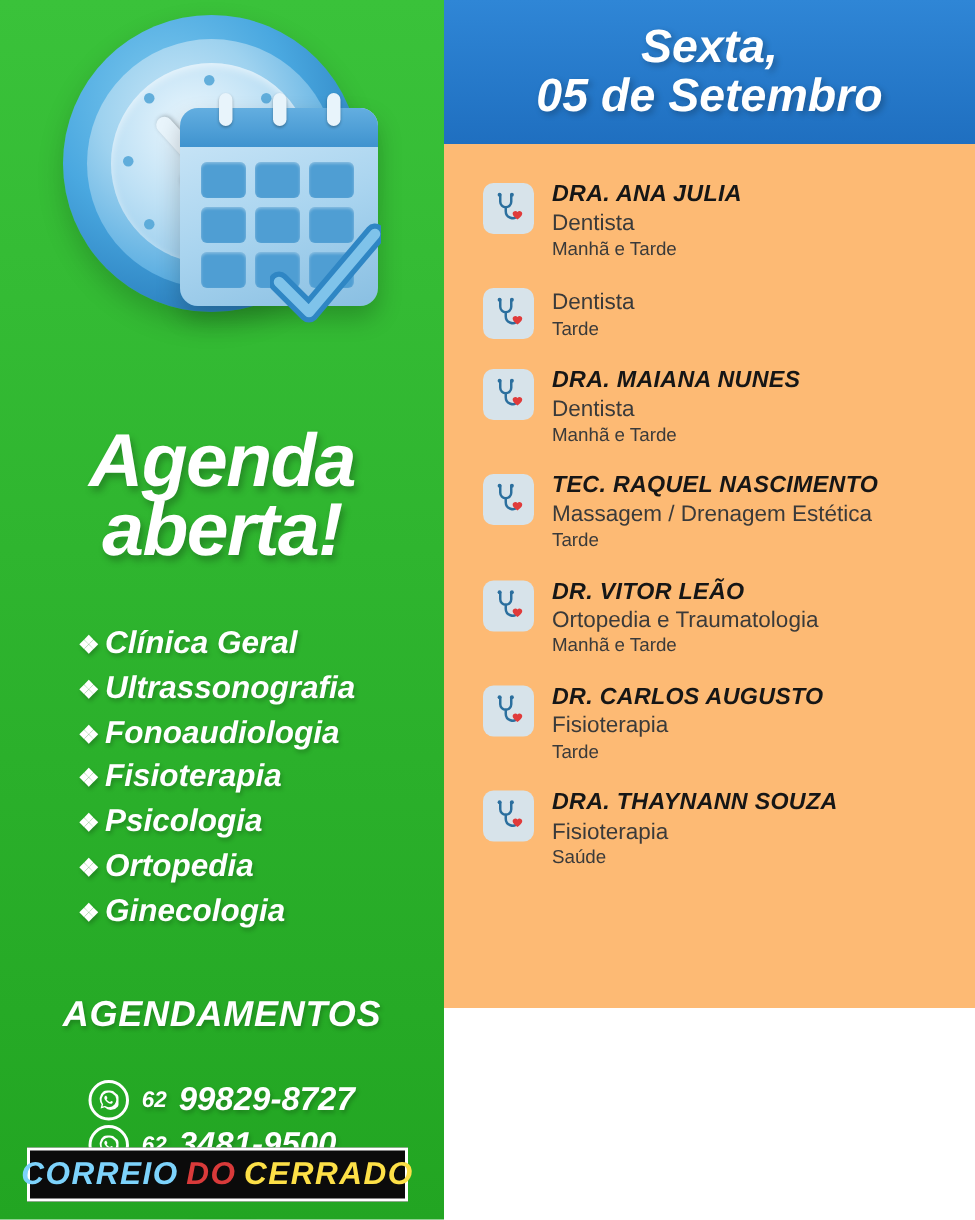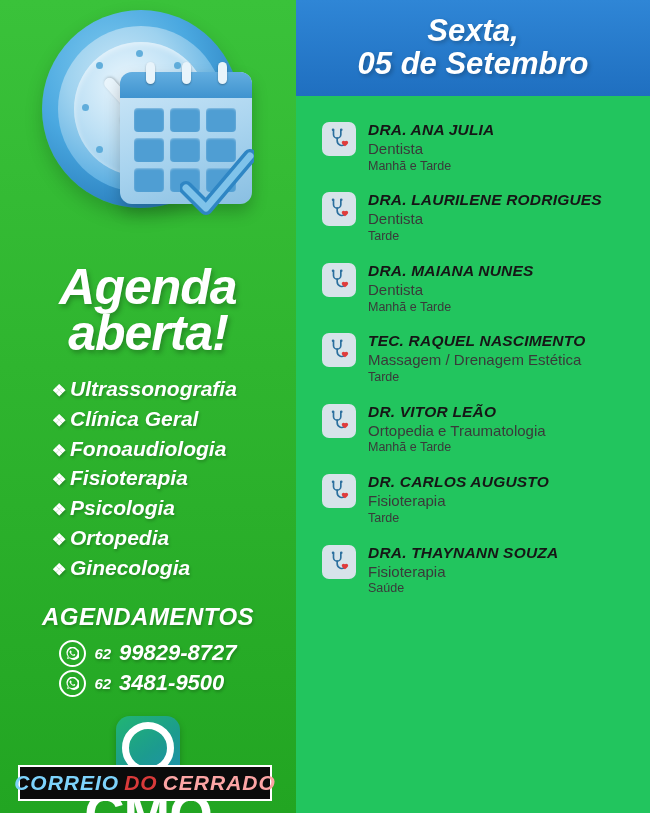--- a/index.html
+++ b/index.html
@@ -29,20 +29,21 @@
     background: linear-gradient(180deg, #3ac23a 0%, #2fb52f 45%, #22a522 100%);
     overflow: hidden;
     flex: 0 0 296px;
   }
   .left-inner {
     position: absolute;
     inset: 0;
     display: flex;
     flex-direction: column;
     align-items: center;
+    gap: 20px;
   }
 
   
   .illustration {
     position: relative;
     width: 296px;
     height: 262px;
     flex: 0 0 262px;
   }
   .clock {
@@ -290,28 +291,28 @@
     align-items: center;
     justify-content: center;
     gap: 5px;
     font-weight: bold;
     font-style: italic;
     font-size: 21px;
     letter-spacing: 1px;
   }
   .fb-1 { color: #7dd3fc; }
   .fb-2 { color: #d93a3a; }
-  .fb-3 { color: #fca5a5; font-style: italic; }
+  .fb-3 { color: #fde047; font-style: italic; }
 
   
   .right-panel {
     position: relative;
     flex: 1 1 auto;
-    height: 813px;
-    background: #22c55e;
+    height: 672px;
+    background: #fdba74;
   }
   .date-header {
     height: 96px;
     background: linear-gradient(180deg, #2f86d6 0%, #1f6fc0 100%);
     color: #ffffff;
     display: flex;
     flex-direction: column;
     align-items: center;
     justify-content: center;
     font-style: italic;
@@ -408,22 +409,22 @@
           </svg>
         </div>
       </div>
 
       <div class="headline">
         <span class="l1">Agenda</span>
         <span class="l2">aberta!</span>
       </div>
 
       <ul class="services">
+        <li><span class="bullet">❖</span><span>Clínica Geral</span></li>
         <li><span class="bullet">❖</span><span>Ultrassonografia</span></li>
-        <li><span class="bullet">❖</span><span>Clínica Geral</span></li>
         <li><span class="bullet">❖</span><span>Fonoaudiologia</span></li>
         <li><span class="bullet">❖</span><span>Fisioterapia</span></li>
         <li><span class="bullet">❖</span><span>Psicologia</span></li>
         <li><span class="bullet">❖</span><span>Ortopedia</span></li>
         <li><span class="bullet">❖</span><span>Ginecologia</span></li>
       </ul>
 
       <div class="agendamentos">AGENDAMENTOS</div>
 
       <div class="phones">
@@ -496,21 +497,20 @@
         <div class="entry-icon">
           <svg width="22" height="22" viewBox="0 0 24 24">
             <path d="M6 2v5a4 4 0 0 0 8 0V2" fill="none" stroke="#2b6f9e" stroke-width="1.8" stroke-linecap="round"></path>
             <path d="M10 11v3a5 5 0 0 0 9 3" fill="none" stroke="#2b6f9e" stroke-width="1.8" stroke-linecap="round"></path>
             <circle cx="5.5" cy="2" r="1.4" fill="#2b6f9e"></circle>
             <circle cx="14.5" cy="2" r="1.4" fill="#2b6f9e"></circle>
             <path d="M18.5 14.5c1.2-1.3 3.5-.4 3.5 1.3 0 1.6-2 3-3.5 4.2-1.5-1.2-3.5-2.6-3.5-4.2 0-1.7 2.3-2.6 3.5-1.3z" fill="#e03b3b"></path>
           </svg>
         </div>
         <div class="entry-text">
-          <div class="entry-name">DRA. LAURILENE RODRIGUES</div>
           <div class="entry-spec">Dentista</div>
           <div class="entry-shift">Tarde</div>
         </div>
       </div>
 
       <div class="entry">
         <div class="entry-icon">
           <svg width="22" height="22" viewBox="0 0 24 24">
             <path d="M6 2v5a4 4 0 0 0 8 0V2" fill="none" stroke="#2b6f9e" stroke-width="1.8" stroke-linecap="round"></path>
             <path d="M10 11v3a5 5 0 0 0 9 3" fill="none" stroke="#2b6f9e" stroke-width="1.8" stroke-linecap="round"></path>

